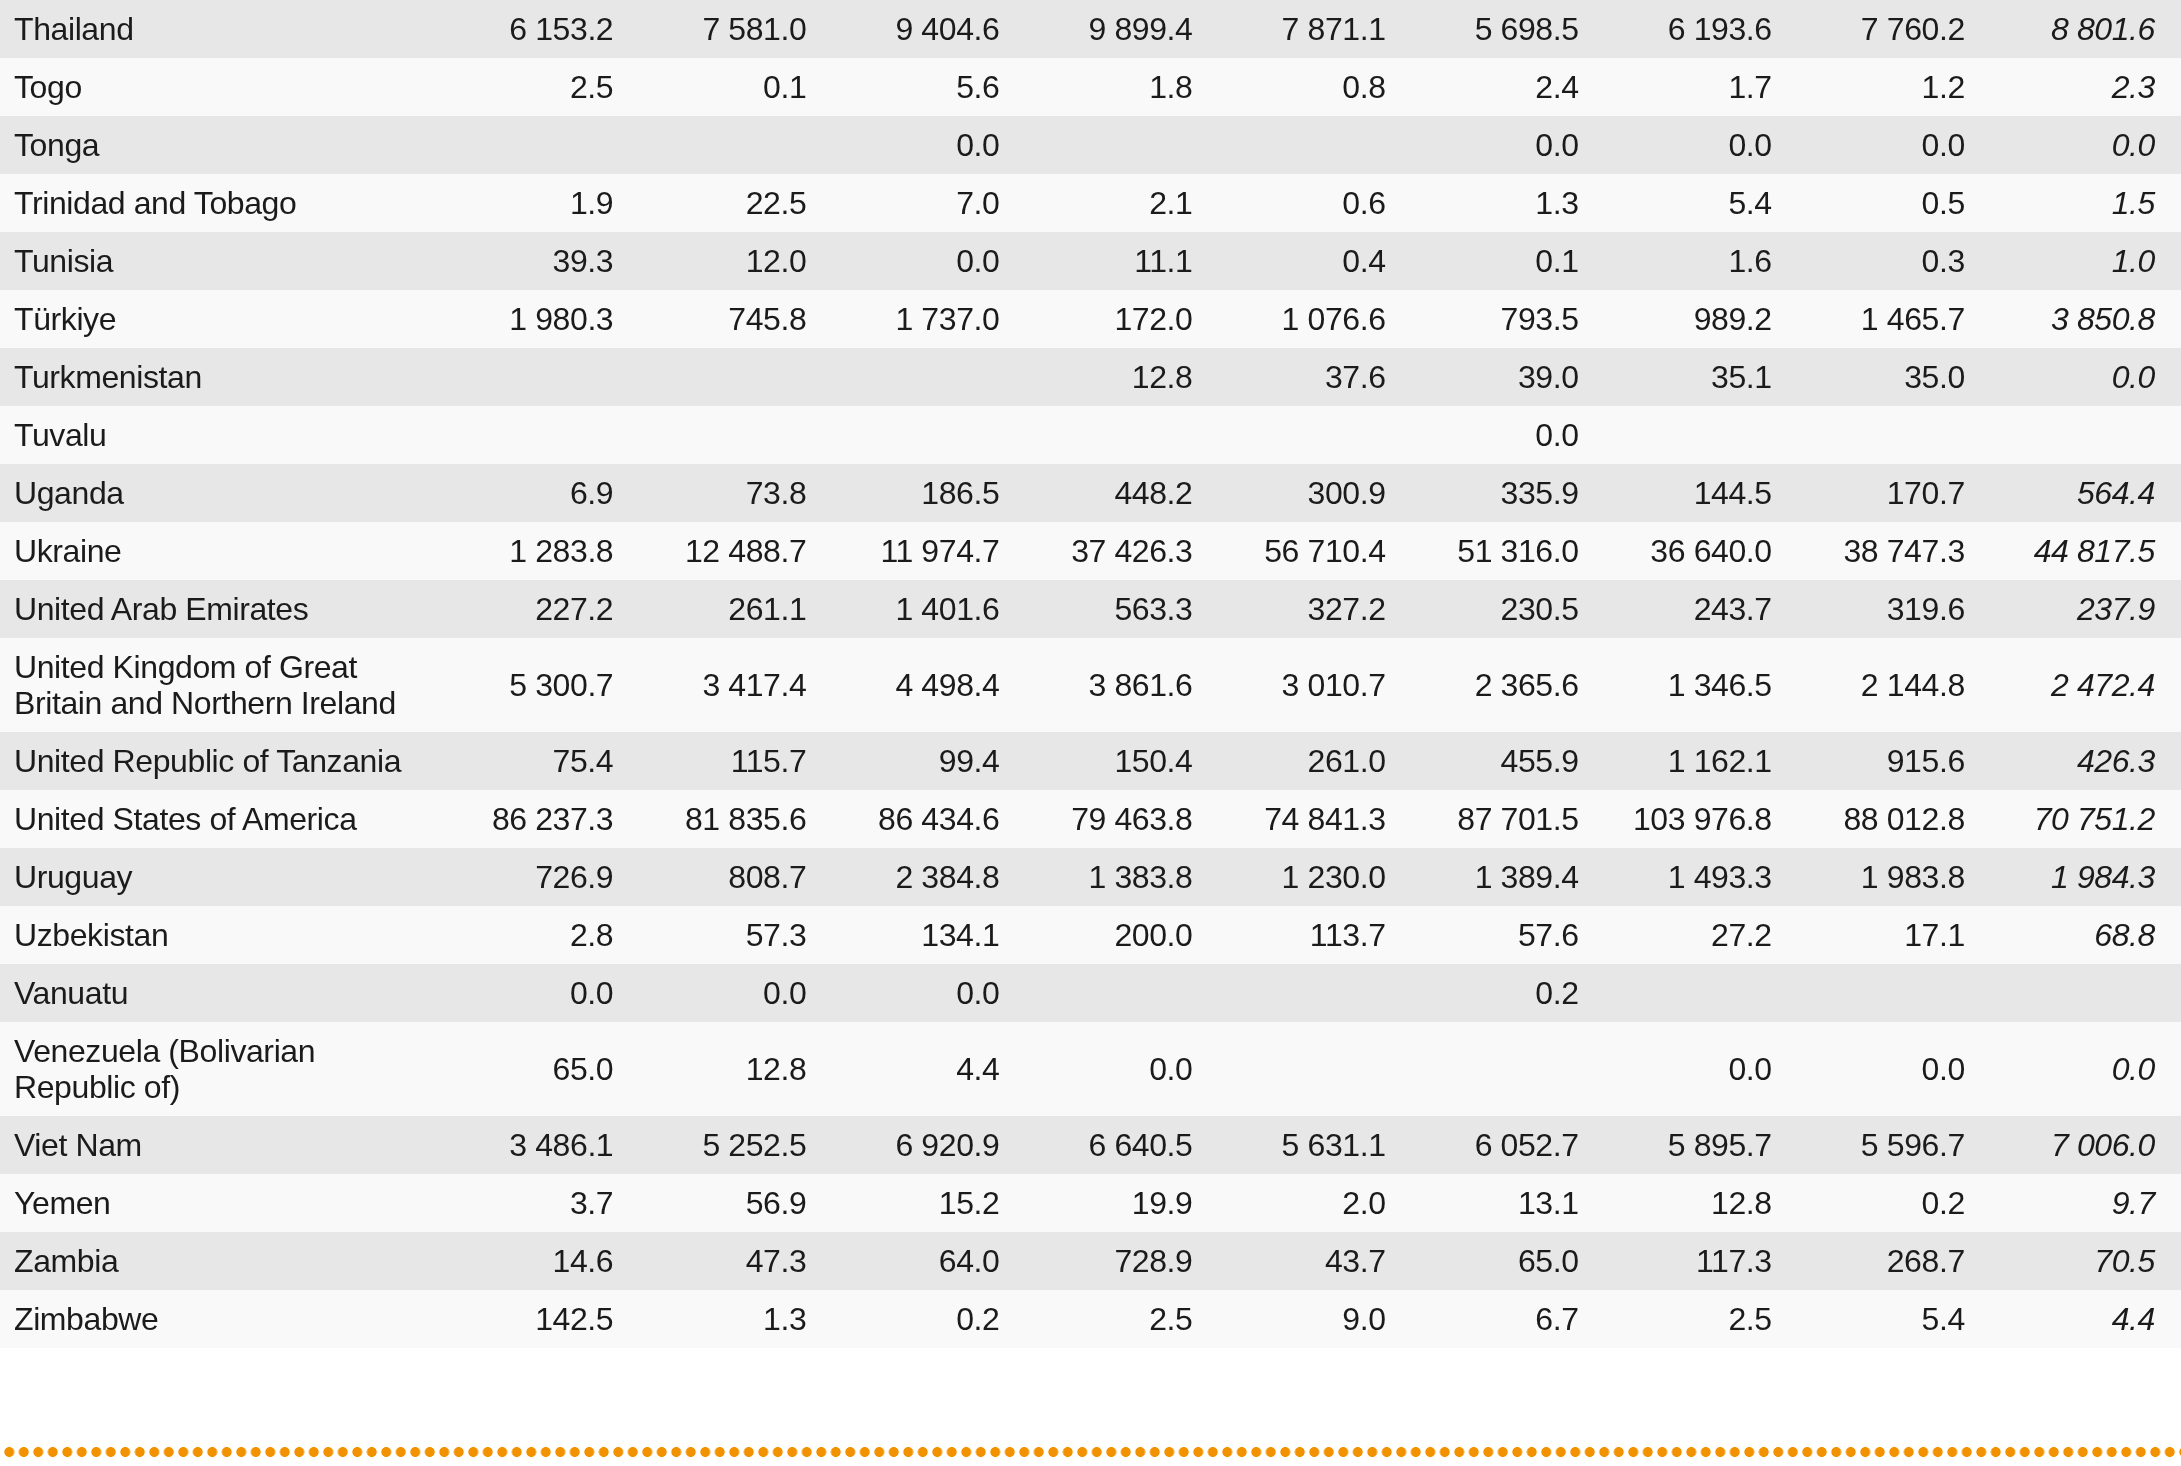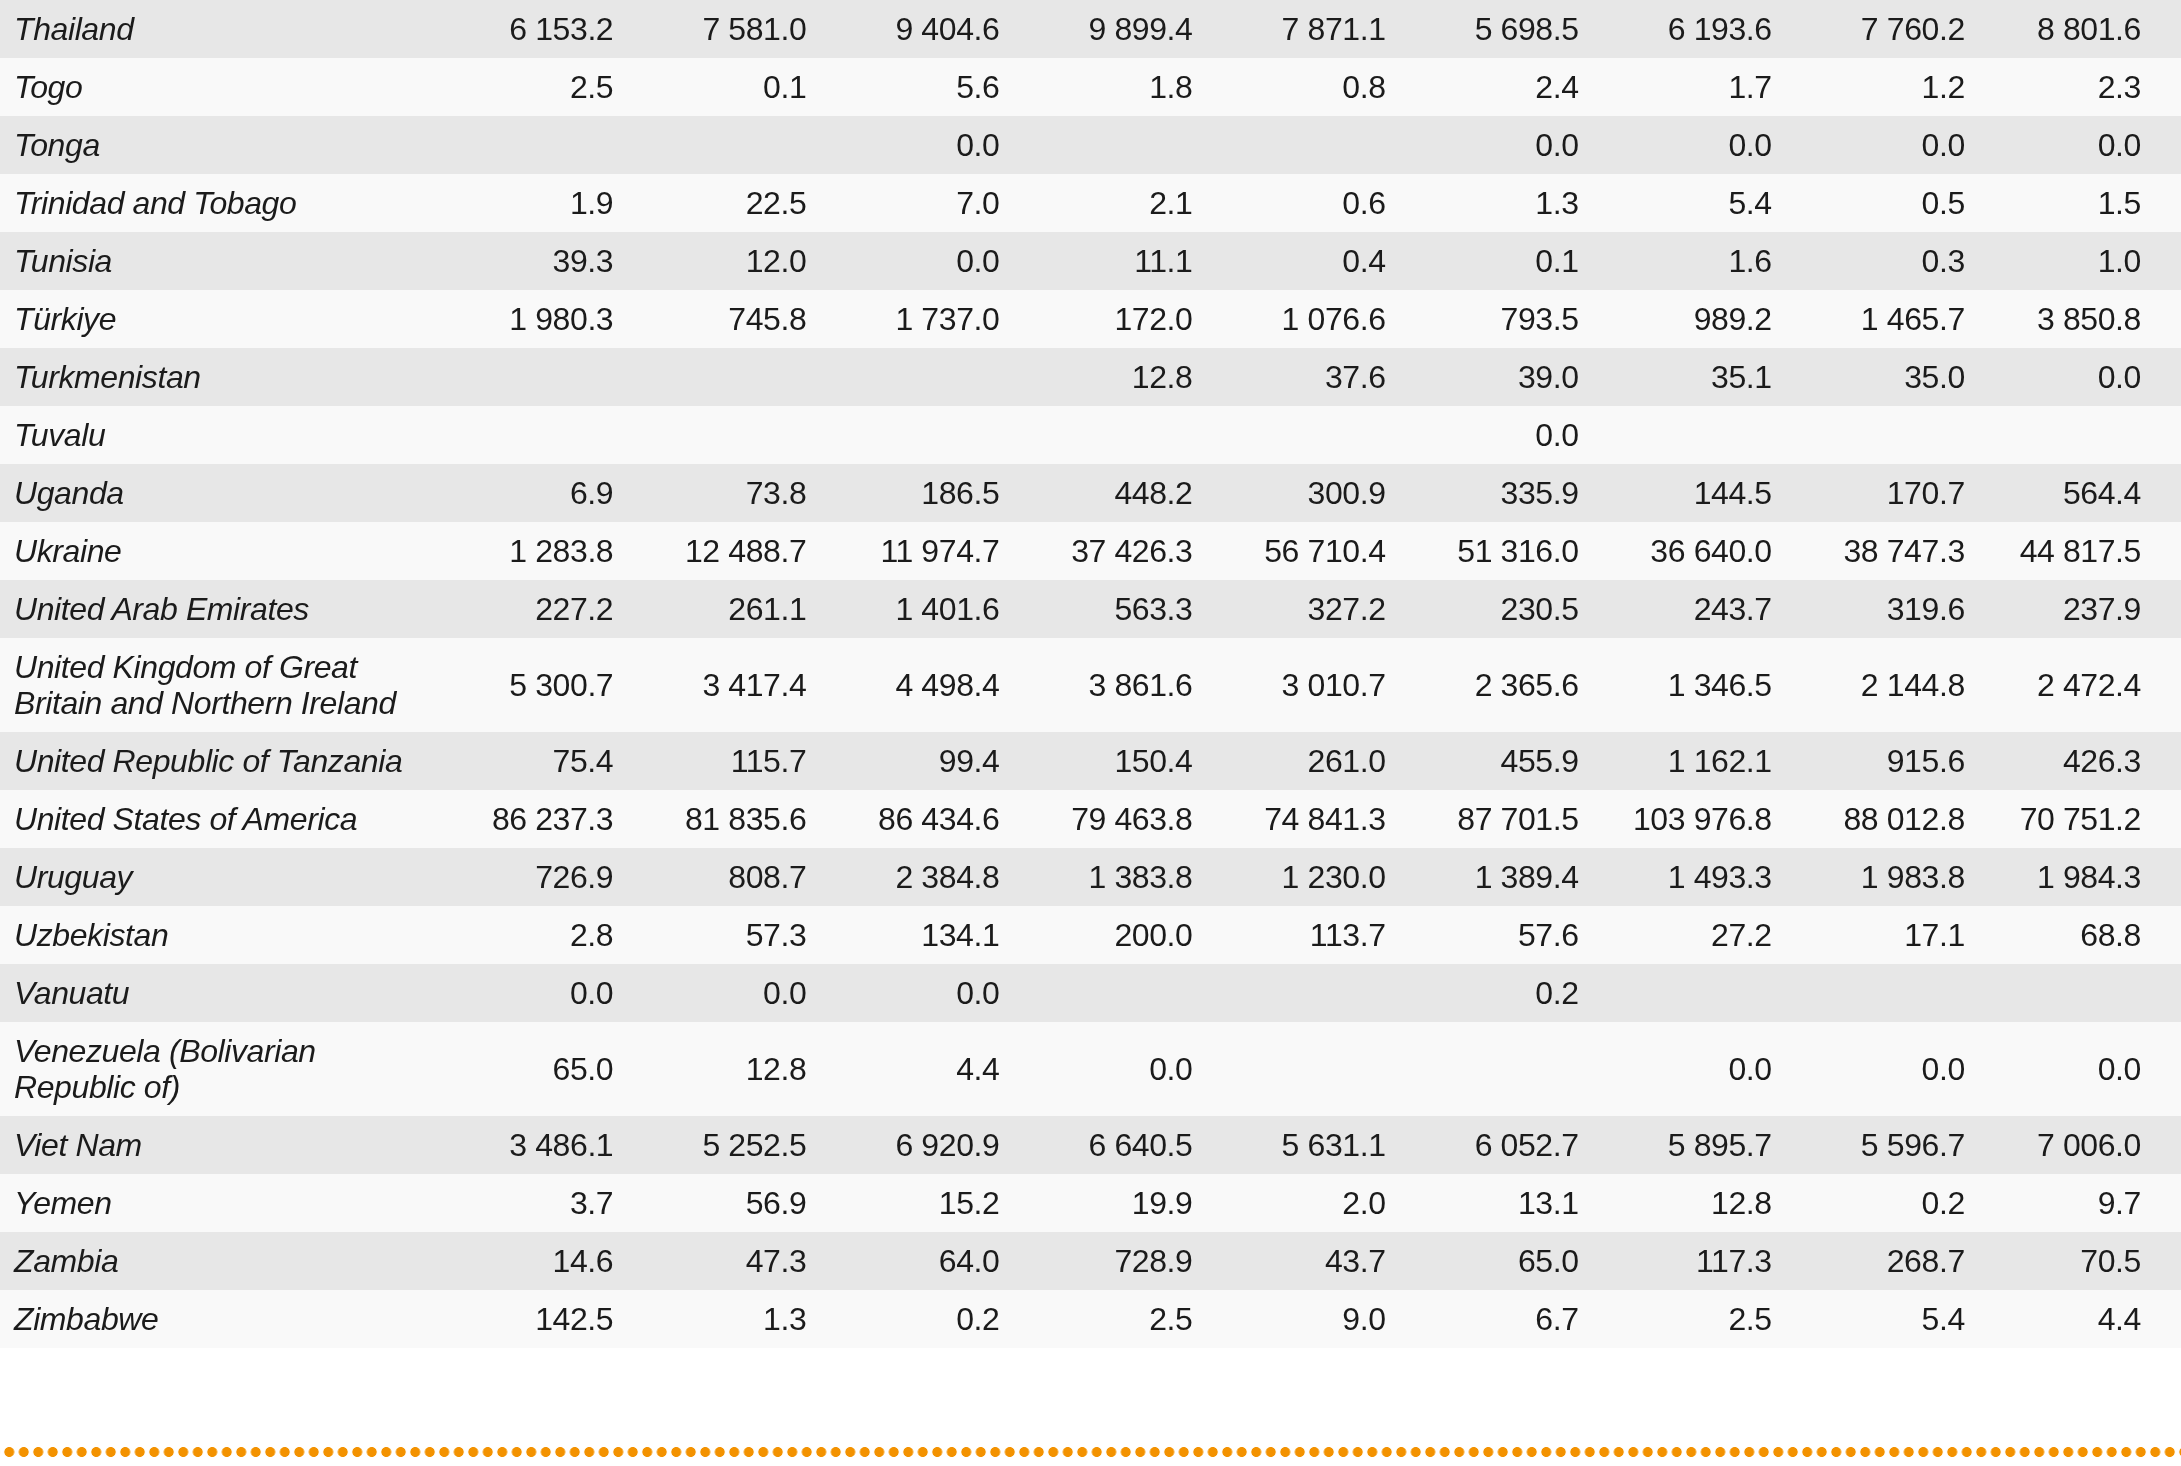--- a/index.html
+++ b/index.html
@@ -34,28 +34,28 @@
     line-height: 36px;
     letter-spacing: -0.4px;
     padding: 11px 0;
     vertical-align: middle;
     white-space: normal;
   }
   td.name-cell {
     text-align: left;
     padding-left: 14px;
     padding-right: 8px;
-    font-style: italic;
   }
   td.value-cell {
     text-align: right;
     font-variant-numeric: tabular-nums;
   }
   td.value-cell.last {
-    padding-right: 40px;
+    padding-right: 26px;
+    font-style: italic;
   }
   .dotted-divider {
     position: absolute;
     left: 0;
     bottom: 9px;
     width: 2181px;
     height: 10px;
     background-image: radial-gradient(circle, #f39200 4.6px, rgba(243,146,0,0) 5.3px);
     background-size: 14.5px 10px;
     background-position: 2px 50%;

